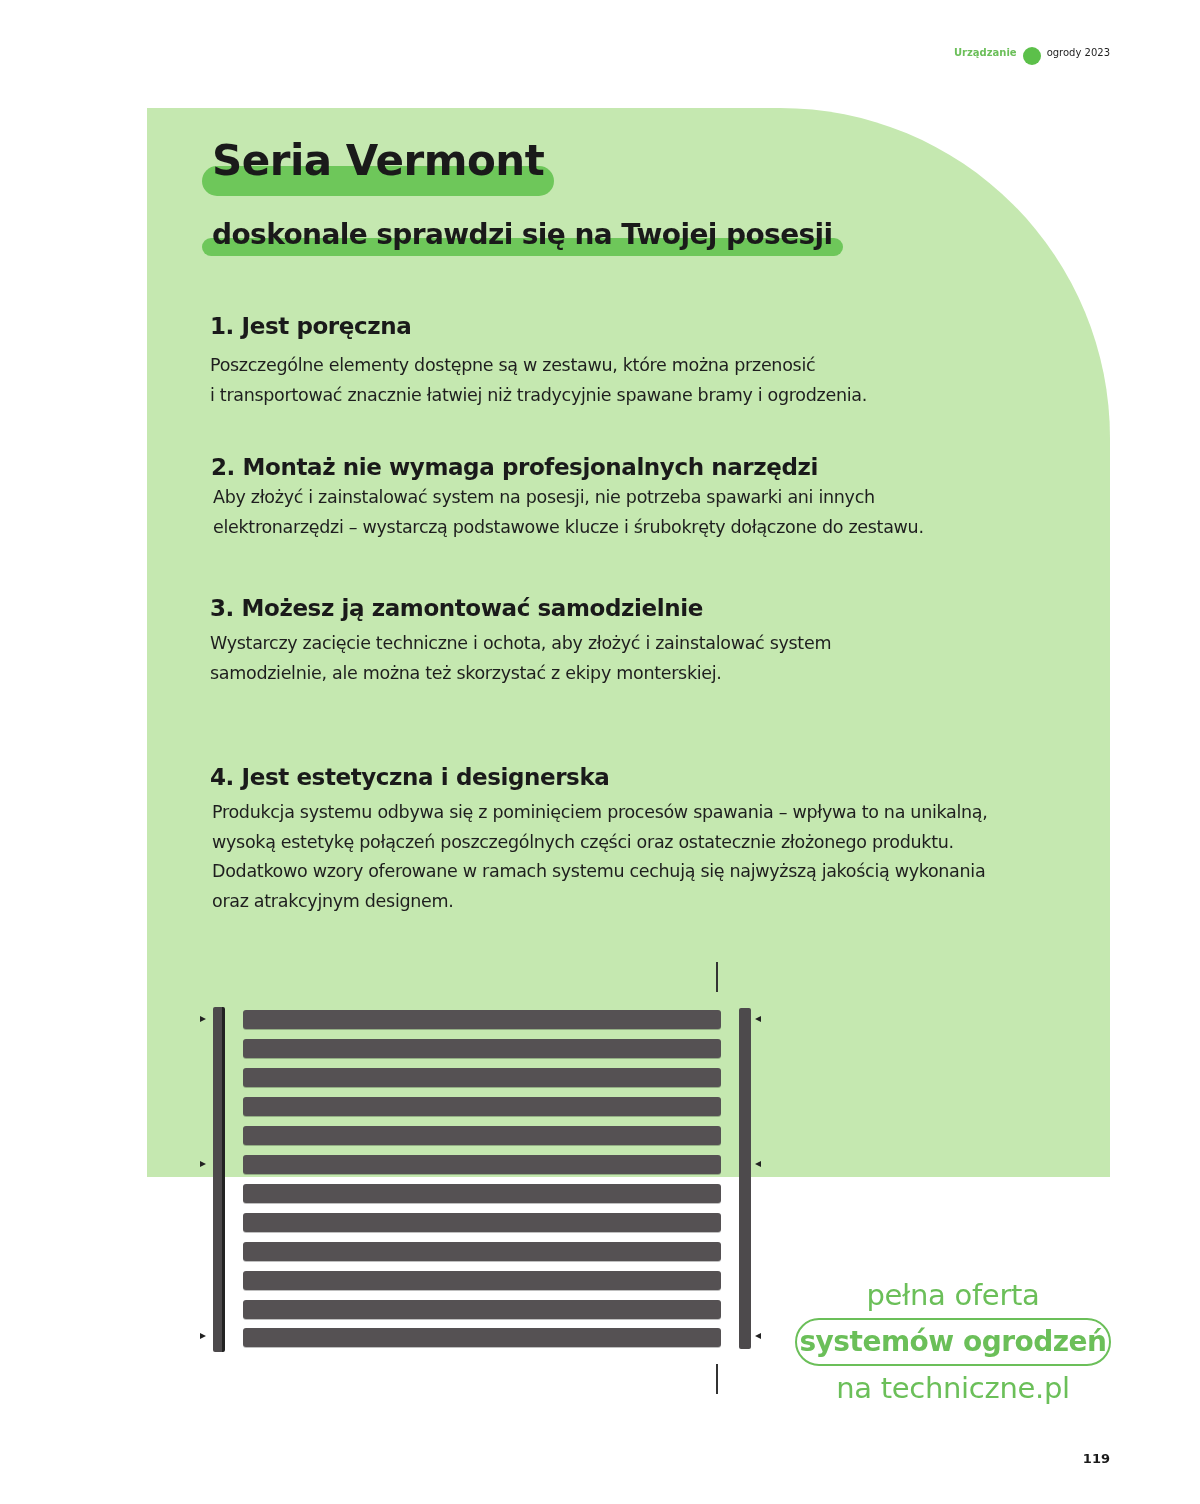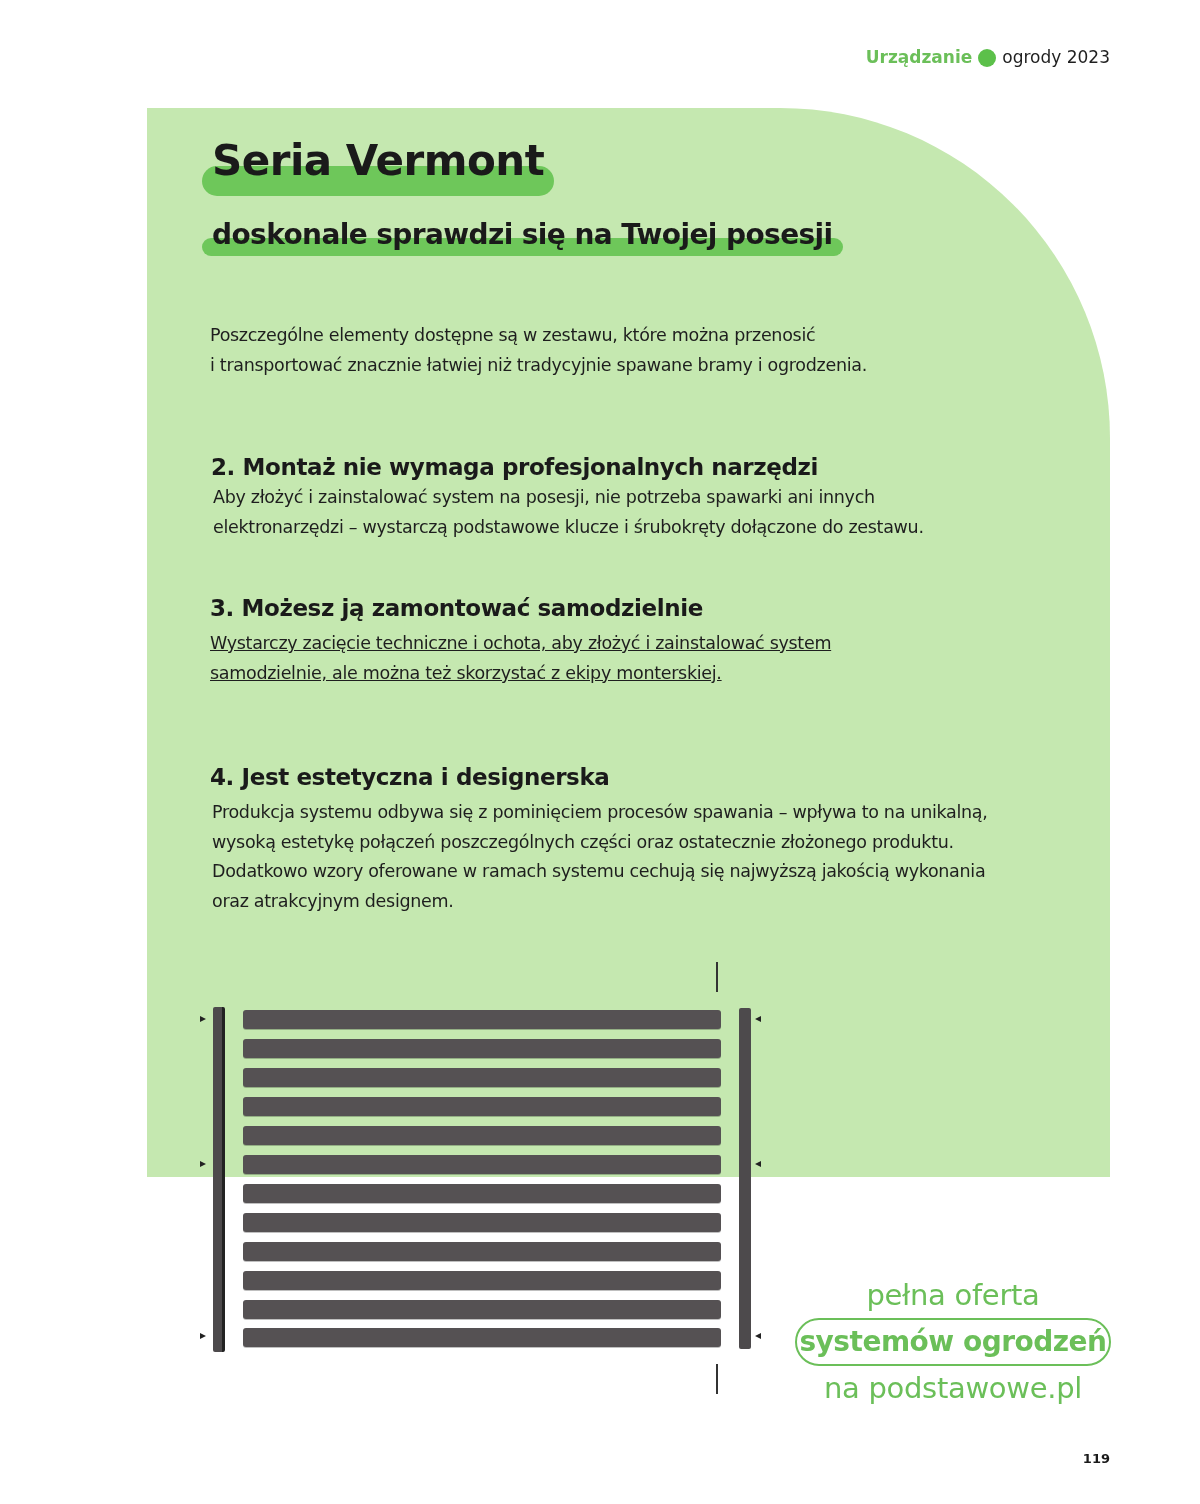--- a/index.html
+++ b/index.html
@@ -9,22 +9,22 @@
       font-family: "DejaVu Sans", "Liberation Sans", sans-serif;
       color: #1c1c1c;
       overflow: hidden;
       position: relative;
     }
     .page { position: relative; width: 1200px; height: 1504px; }
 
     
     .running-head {
       position: absolute; top: 47px; right: 90px;
-      display: flex; align-items: flex-end; gap: 6px;
-      font-size: 17px;
+      display: flex; align-items: flex-start; gap: 6px;
+      font-size: 10px;
     }
     .running-head .section { color: #6bbf59; font-weight: bold; }
     .running-head .dot {
       width: 18px; height: 18px; border-radius: 50%;
       background: #5cc04a; display: inline-block;
     }
     .running-head .issue { color: #1f1f1f; font-weight: normal; }
 
     
     .panel {
@@ -61,21 +61,21 @@
       color: #1a1a1a; line-height: 30px;
     }
     .item p {
       font-size: 17.5px; line-height: 29.5px; color: #1e1e1e;
       letter-spacing: -0.3px; margin-top: 10px;
     }
     .item-1 { top: 311px; }
     .item-2 { top: 452px; left: 211px; }
     .item-2 p { margin-top: 1px; padding-left: 2px; }
     .item-3 { top: 593px; }
-    .item-3 p { margin-top: 6px; text-decoration: underline; }
+    .item-3 p { margin-top: 6px; }
     .item-4 { top: 736px; left: 210px; margin-top: 26px; }
     .item-4 p { margin-top: 6px; padding-left: 2px; }
 
     
     .fence { position: absolute; left: 0; top: 0; width: 1200px; height: 1504px; pointer-events: none; }
     .post {
       position: absolute; width: 12px; background: #4d4a4c;
       border-radius: 2px;
     }
     .post-left { left: 213px; top: 1007px; height: 345px; border-right: 3px solid #222; }
@@ -131,20 +131,21 @@
     <div class="title-hl"></div>
     <h1 class="title">Seria Vermont</h1>
   </div>
 
   <div class="subtitle-wrap">
     <div class="subtitle-hl"></div>
     <div class="subtitle">doskonale sprawdzi się na Twojej posesji</div>
   </div>
 
   <div class="item item-1">
+    <h2>1. Jest poręczna</h2>
     <p>
       <span>Poszczególne elementy dostępne są w zestawu, które można przenosić</span><br>
       <span>i transportować znacznie łatwiej niż tradycyjnie spawane bramy i ogrodzenia.</span>
     </p>
   </div>
 
   <div class="item item-2">
     <h2>2. Montaż nie wymaga profesjonalnych narzędzi</h2>
     <p>
       <span>Aby złożyć i zainstalować system na posesji, nie potrzeba spawarki ani innych</span><br>
@@ -194,17 +195,17 @@
     <div class="slat" style="top:1213px;"></div>
     <div class="slat" style="top:1242px;"></div>
     <div class="slat" style="top:1271px;"></div>
     <div class="slat" style="top:1300px;"></div>
     <div class="slat" style="top:1328px;"></div>
   </div>
 
   <div class="cta">
     <div class="line1">pełna oferta</div>
     <span class="pill">systemów ogrodzeń</span>
-    <div class="line3">na podstawowe.pl</div>
+    <div class="line3">na techniczne.pl</div>
   </div>
 
   <div class="page-number">119</div>
 </div>
 
 </body></html>

